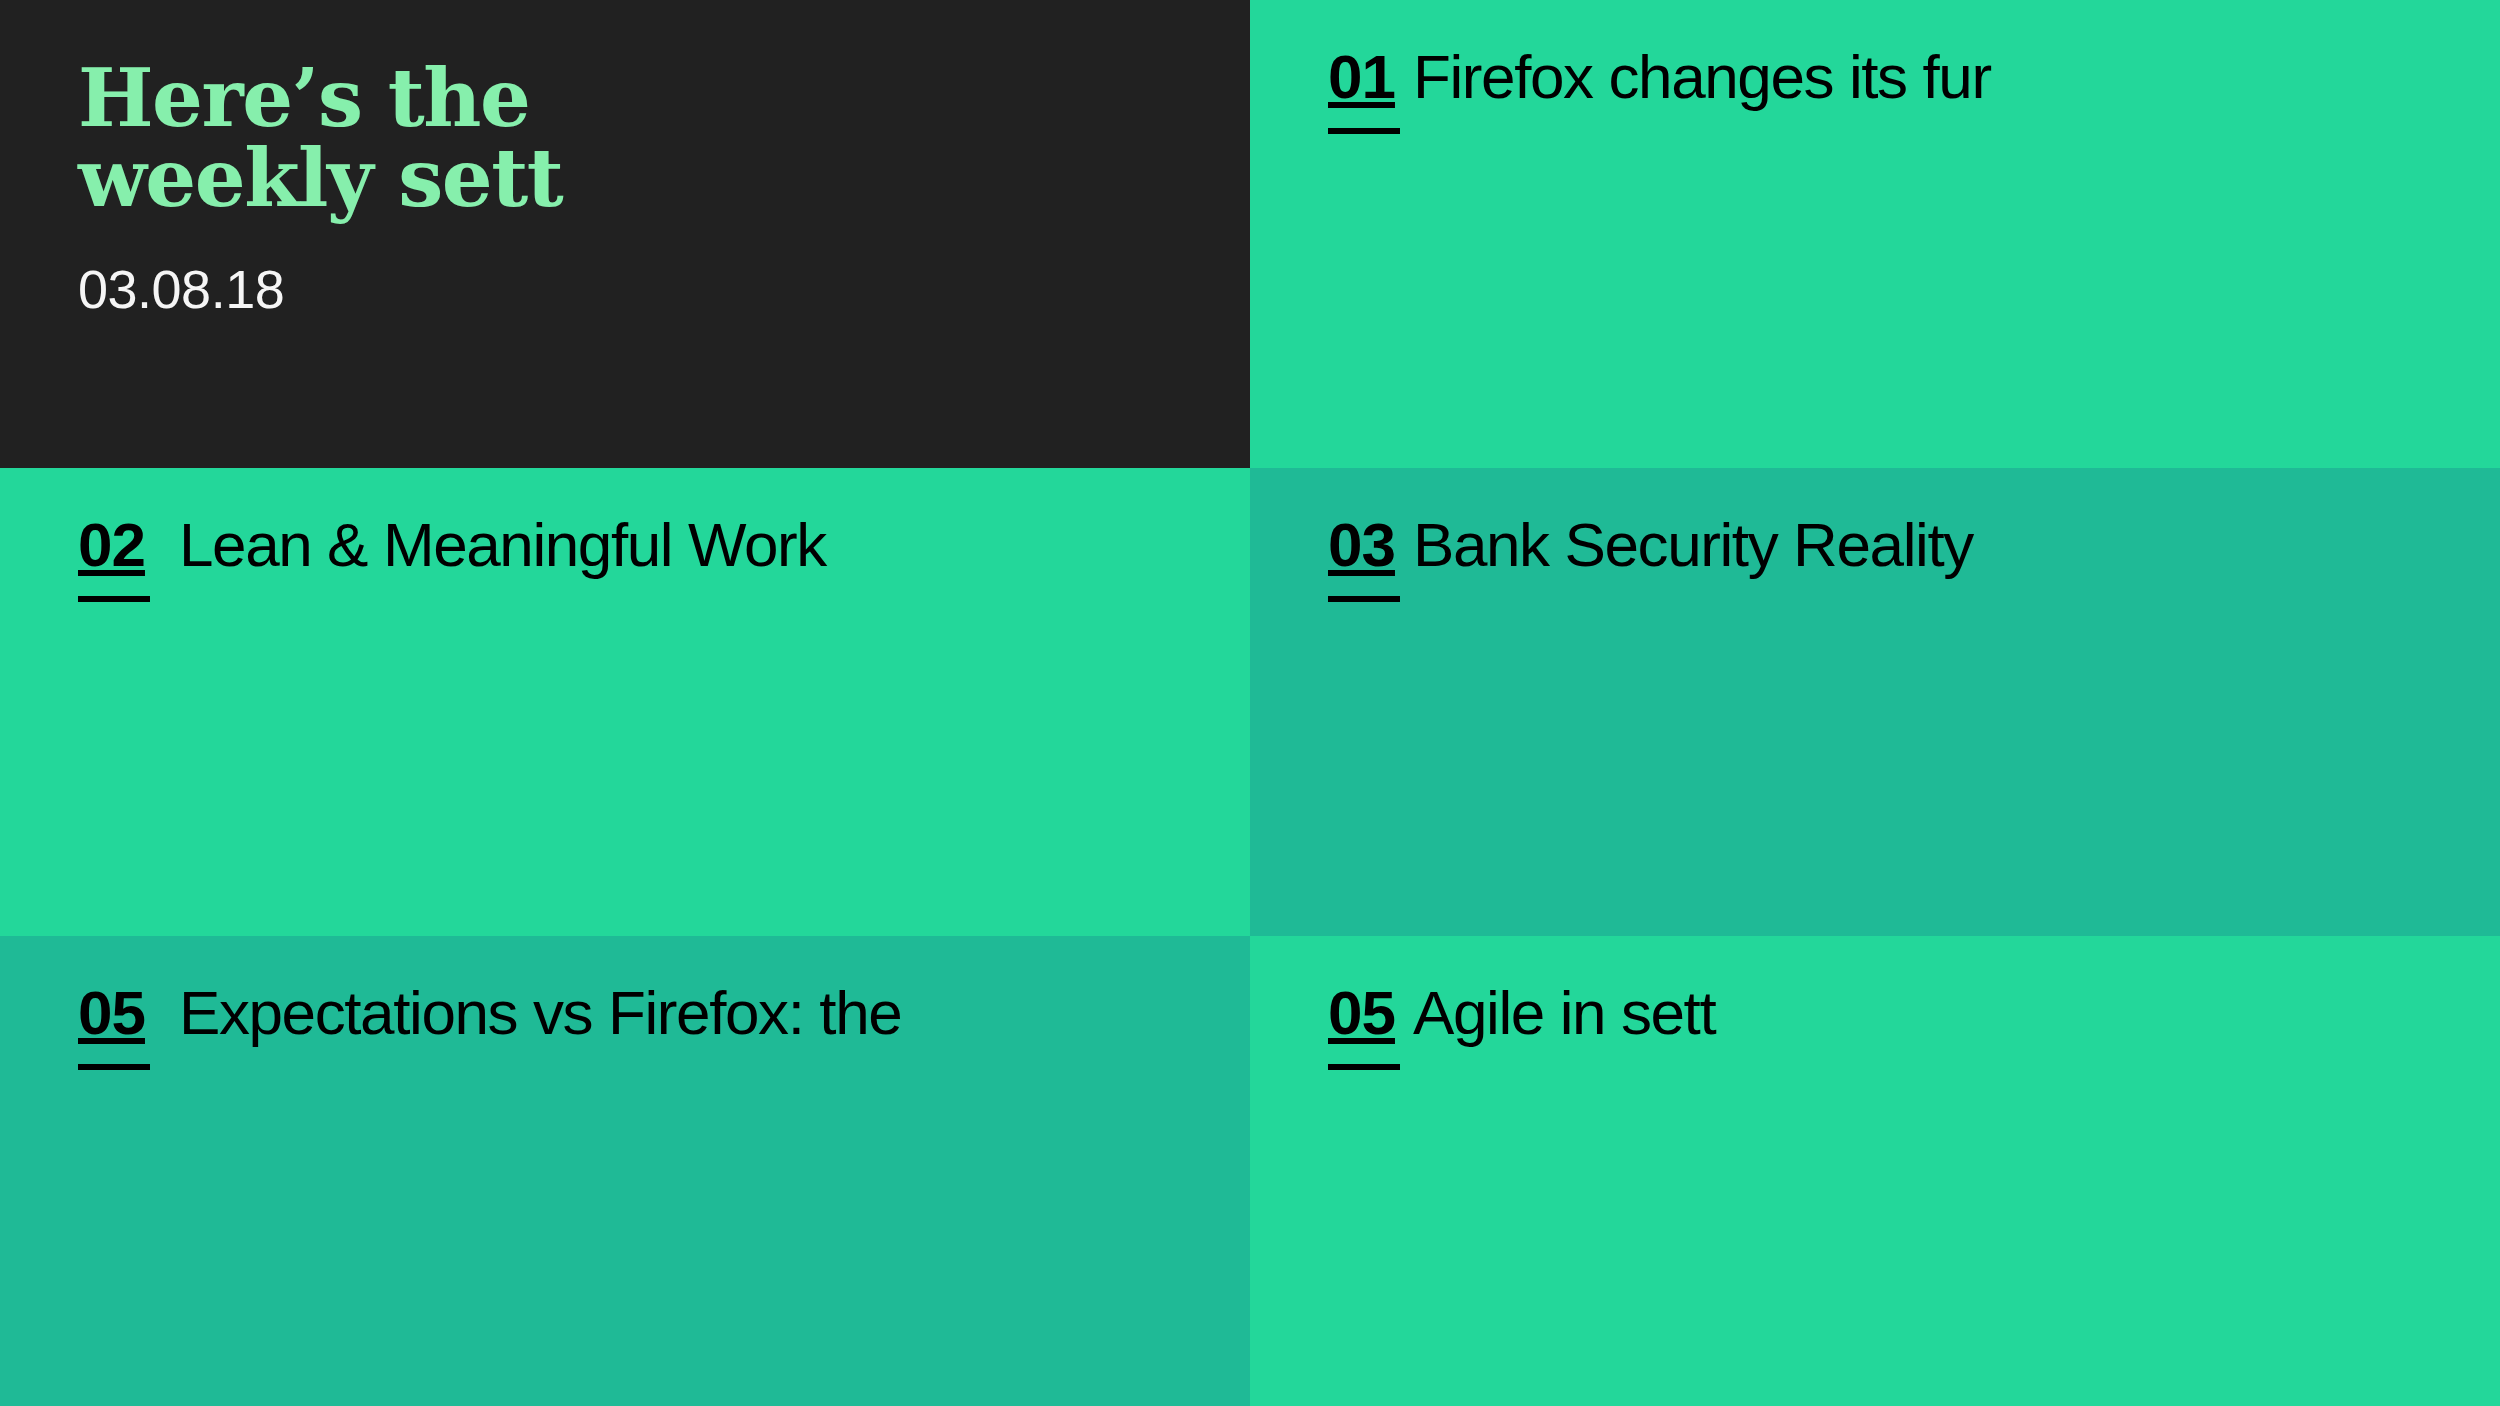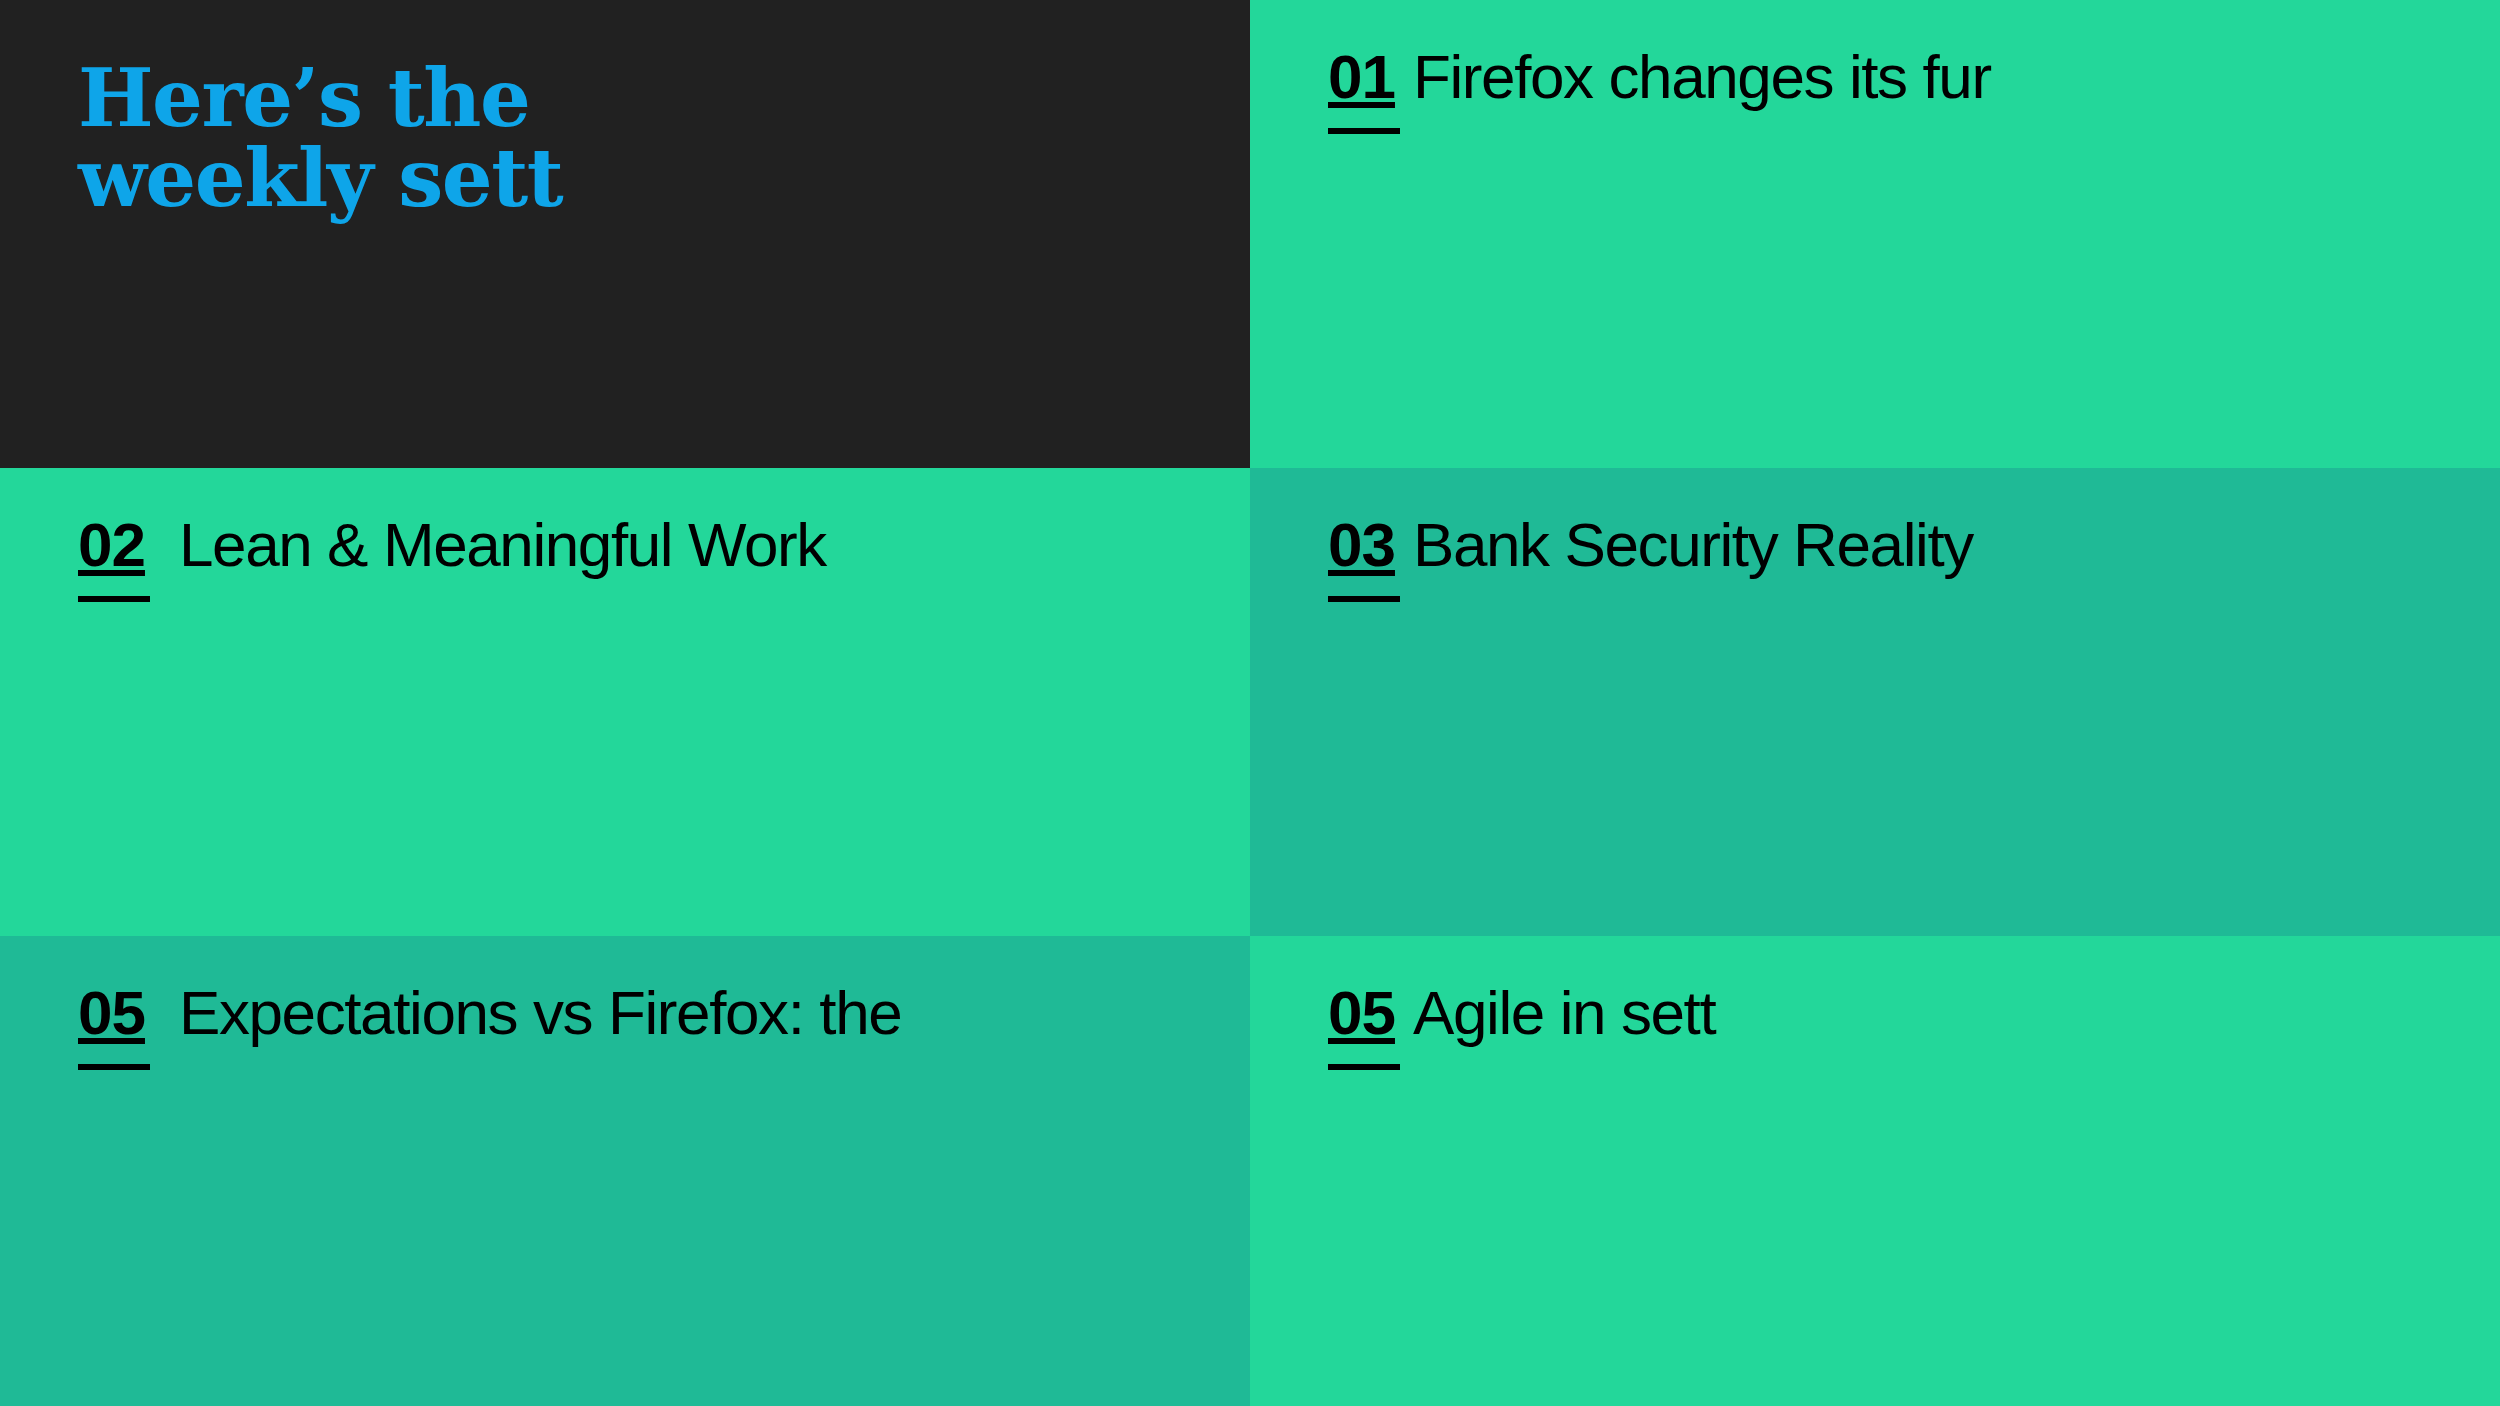--- a/index.html
+++ b/index.html
@@ -35,21 +35,21 @@
   .cell--title {
     background: #212121;
     padding-top: 58px;
   }
   .masthead-title {
     font-family: "DejaVu Serif", "Liberation Serif", serif;
     font-weight: 700;
     font-size: 80px;
     line-height: 1.0;
     letter-spacing: -1.5px;
-    color: #0ea5e9;
+    color: #86efac;
     margin: 0;
     max-width: 700px;
   }
   .masthead-date {
     font-family: "Liberation Sans", sans-serif;
     font-weight: 300;
     font-size: 54px;
     line-height: 1;
     letter-spacing: -0.5px;
     color: #F5F5F5;
@@ -107,20 +107,21 @@
     max-width: 1010px;
   }
 </style>
 </head>
 <body>
 
 <div class="board">
 
   <div class="cell cell--title">
     <h1 class="masthead-title"><span>Here’s the</span><br><span>weekly sett</span></h1>
+    <p class="masthead-date">03.08.18</p>
   </div>
 
   <div class="cell cell--story bg-bright">
     <div class="story">
       <span class="story-num-wrap">
         <span class="story-num">01</span>
         <span class="story-num-rule"></span>
       </span>
       <h2 class="story-title">Firefox changes its fur</h2>
     </div>

